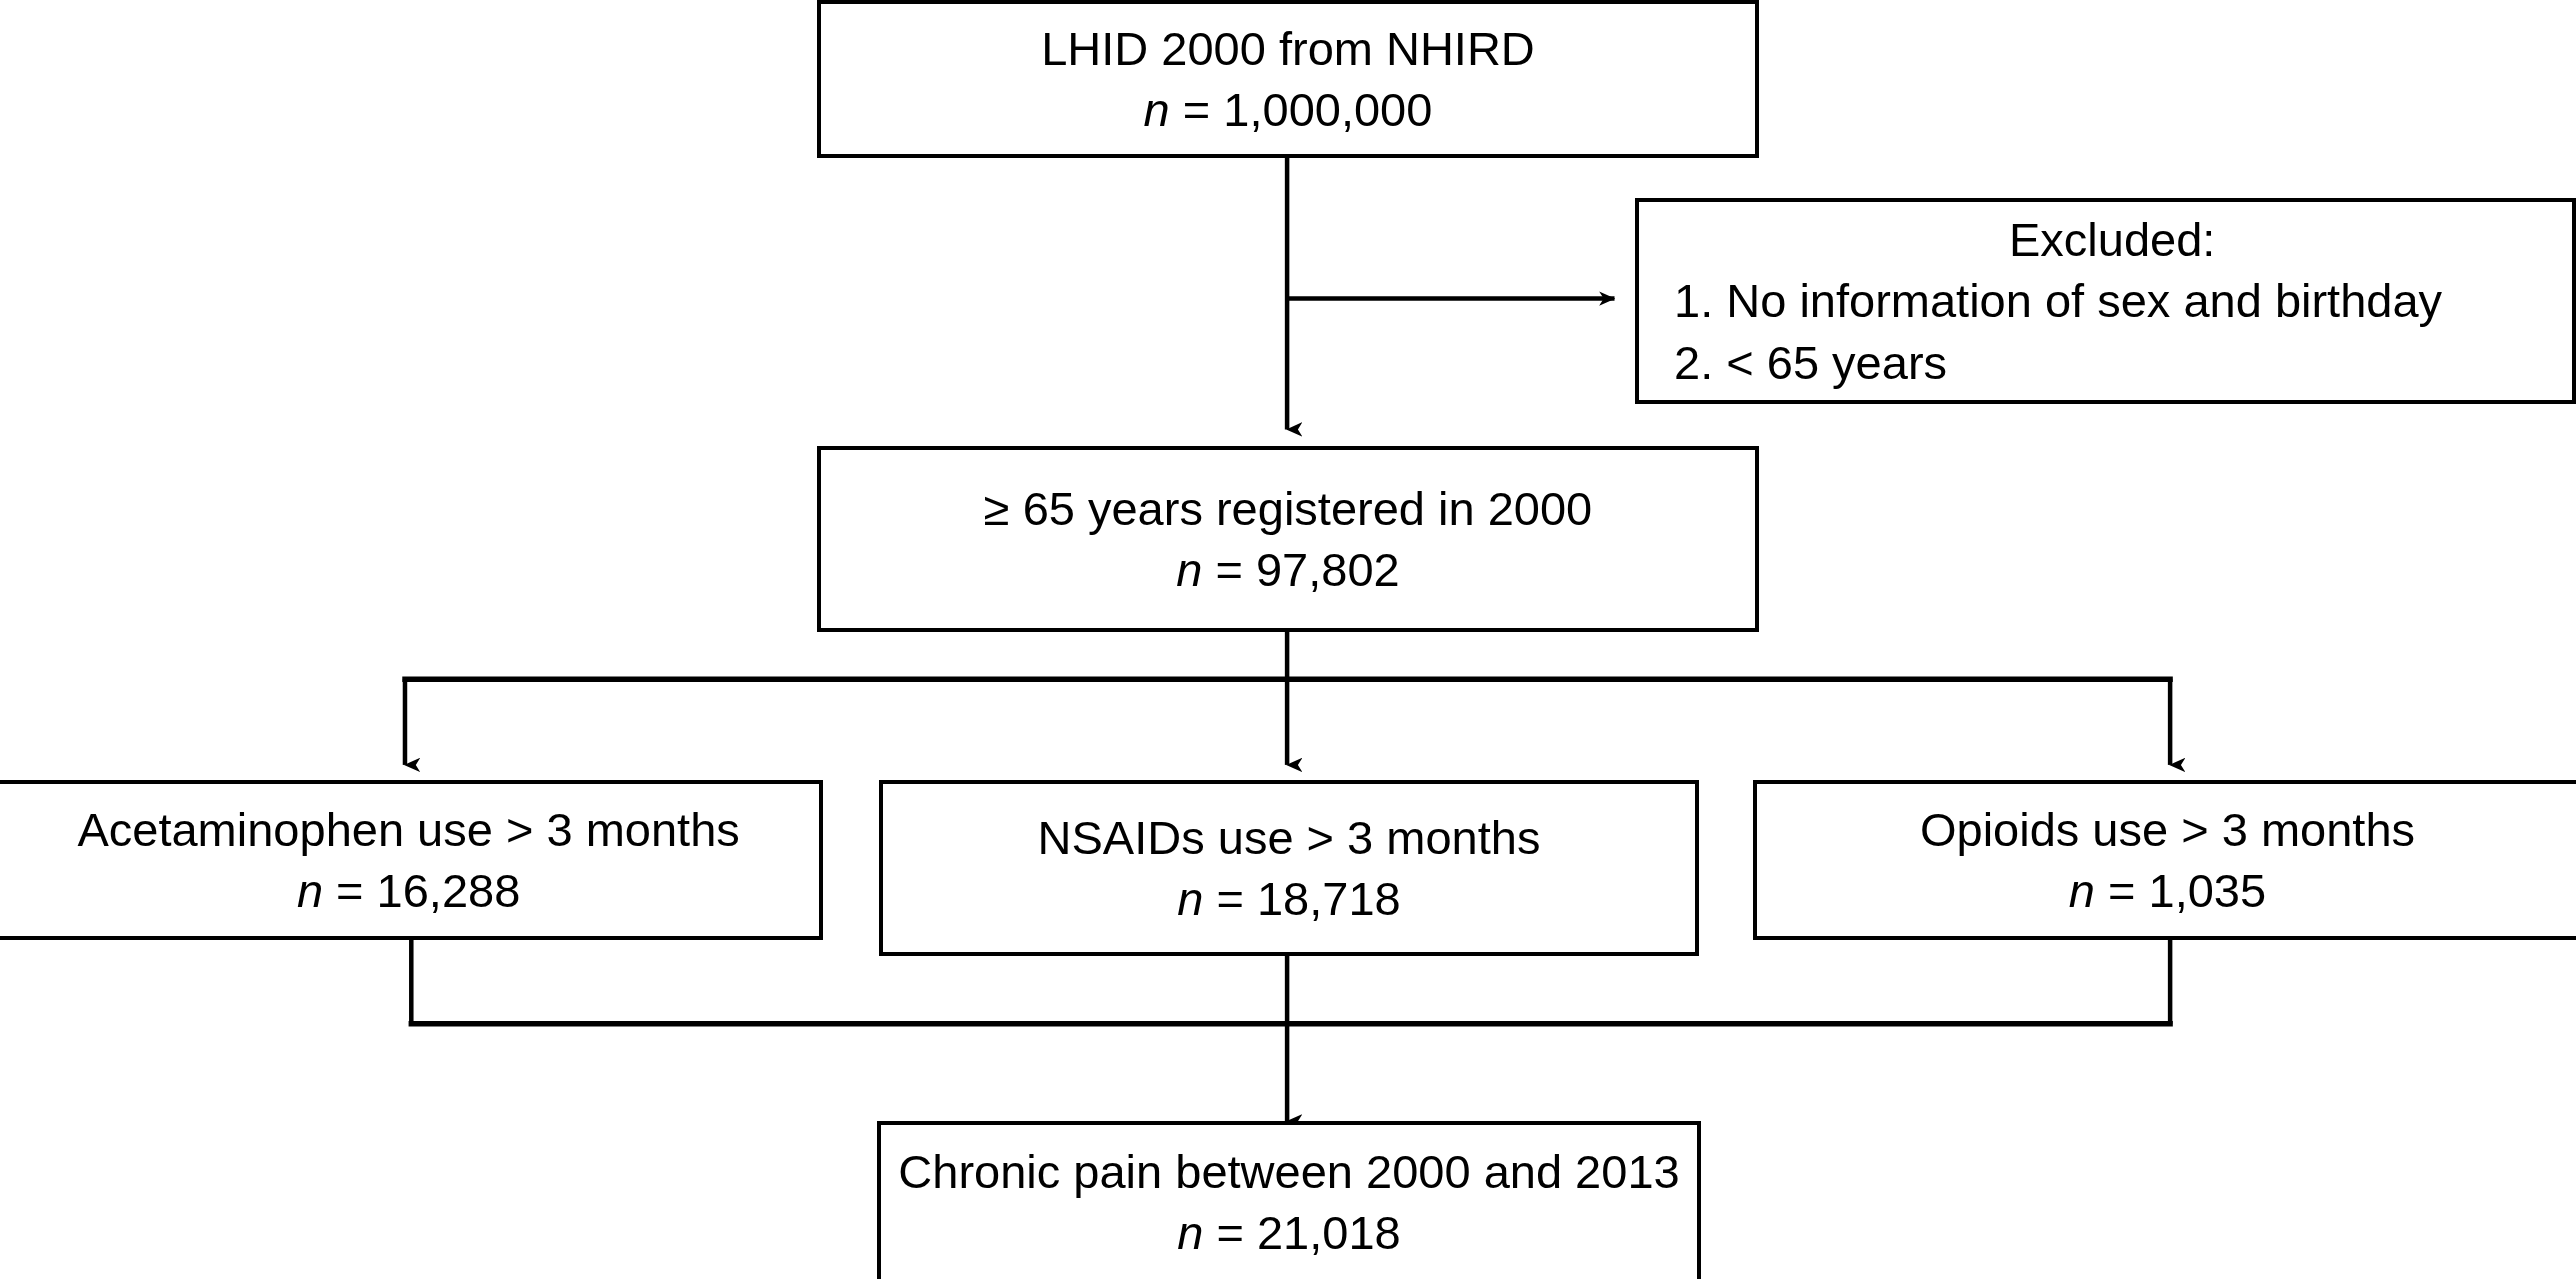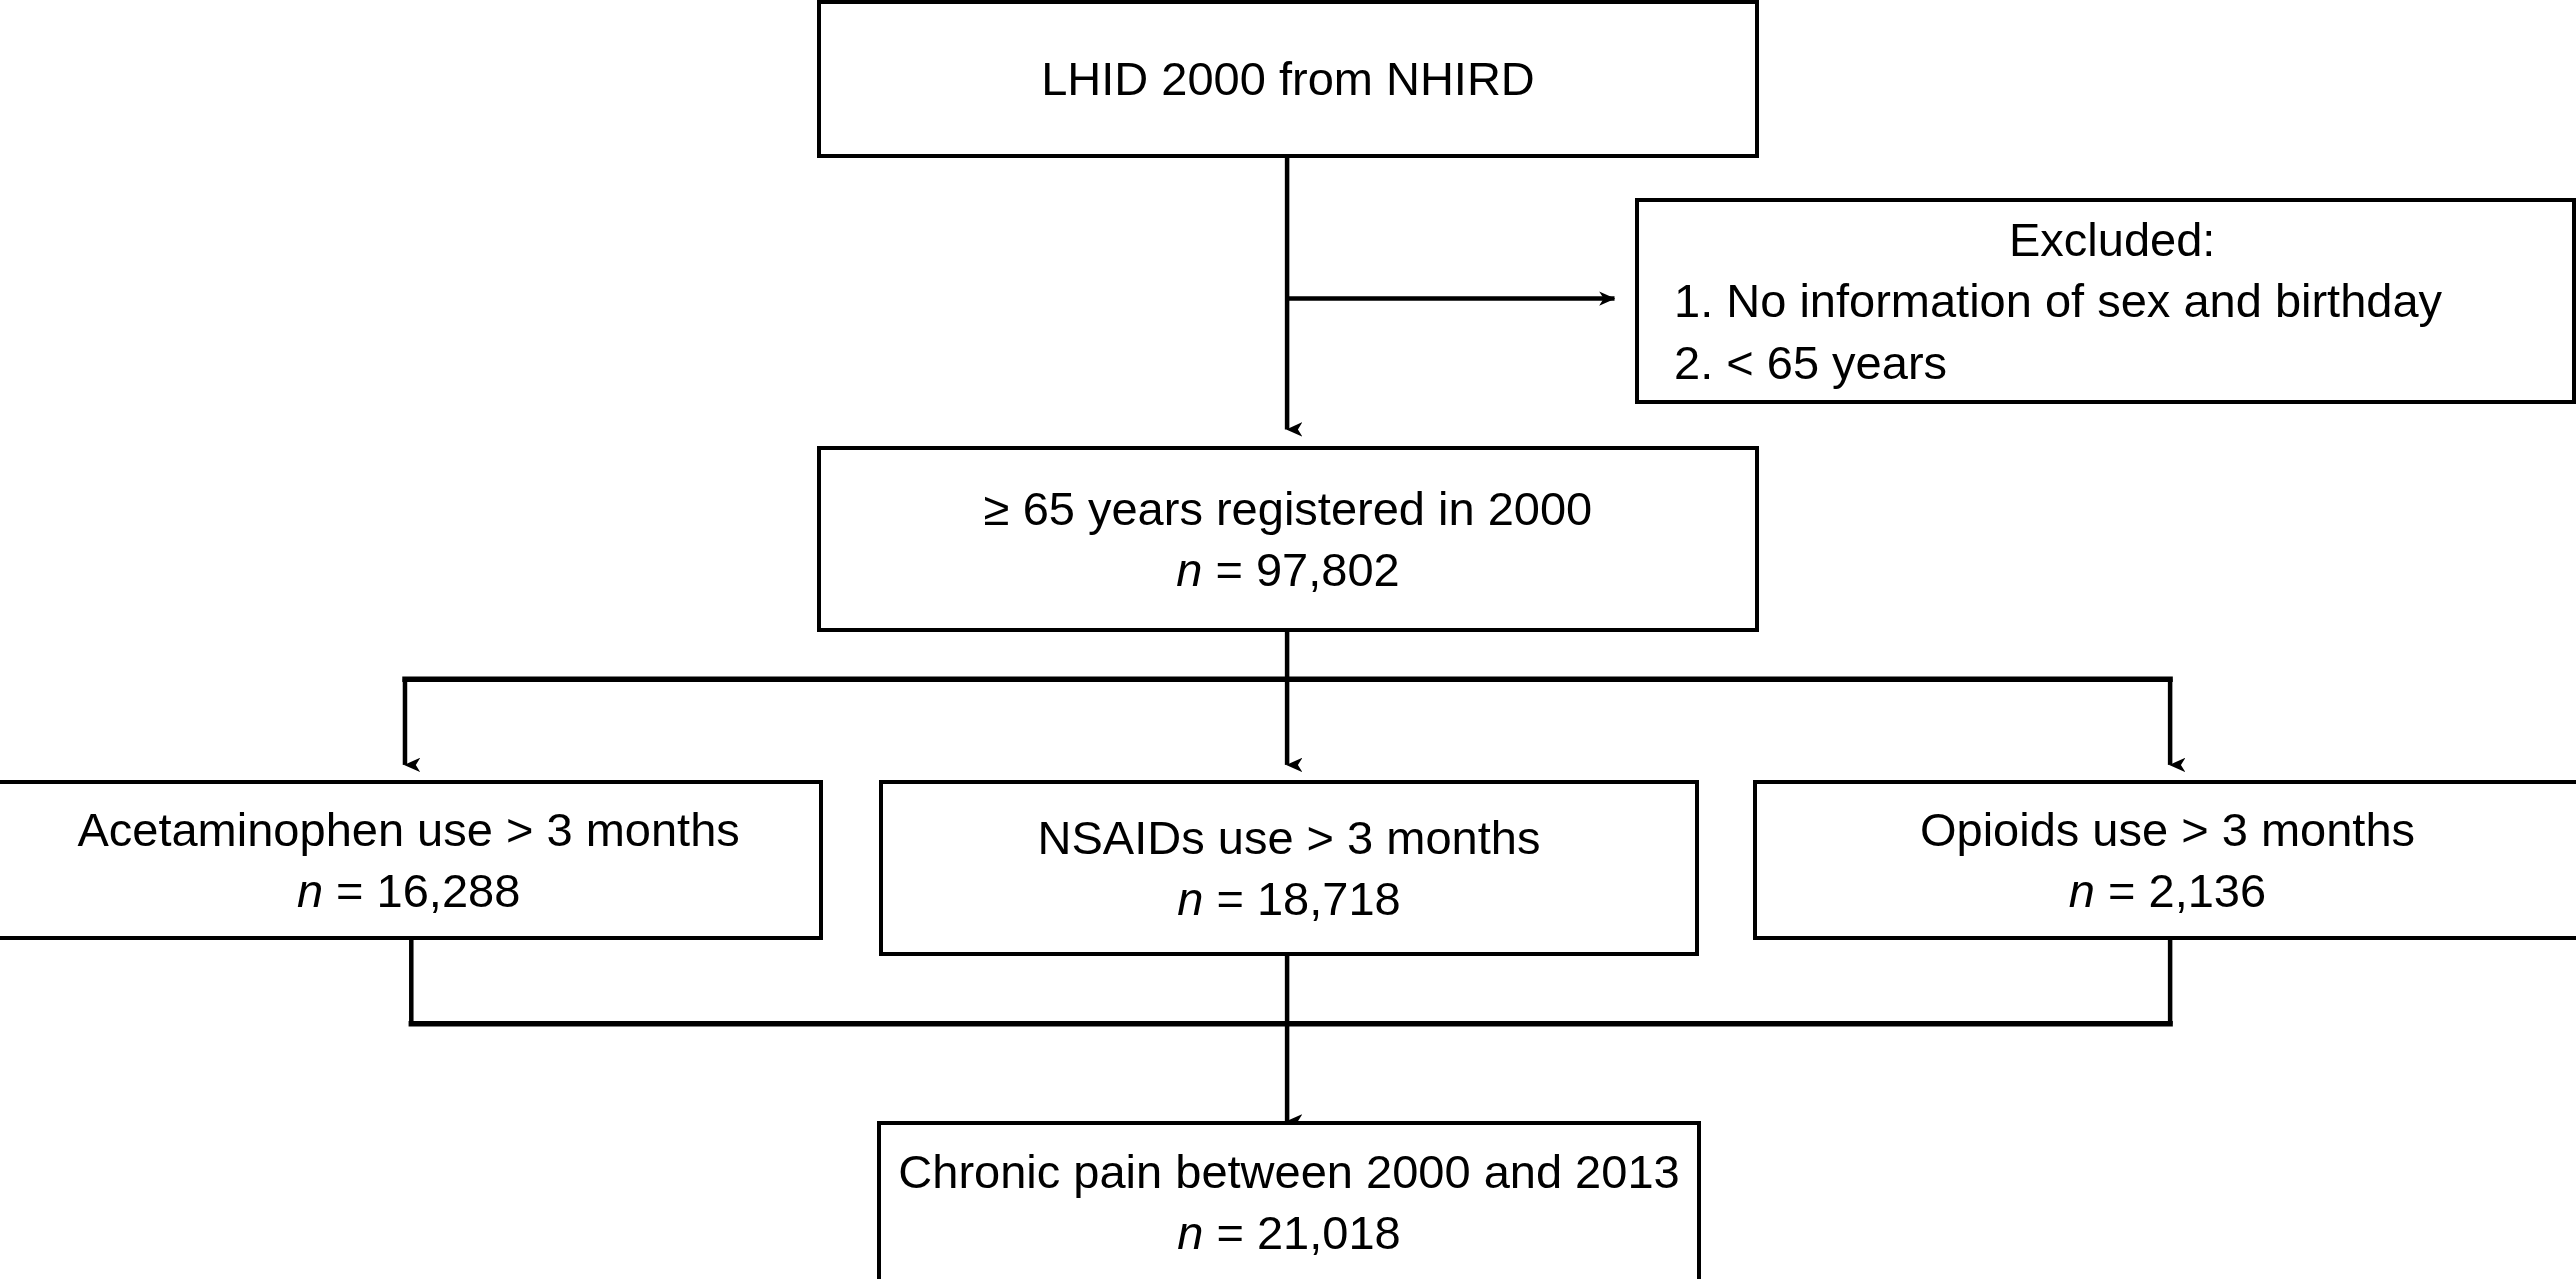--- a/index.html
+++ b/index.html
@@ -87,20 +87,21 @@
     <line x1="1427" y1="1042" x2="1427" y2="1135" stroke="#000000" stroke-width="5"></line>
     <line x1="2406" y1="1042" x2="2406" y2="1135" stroke="#000000" stroke-width="5"></line>
 
     <line x1="453" y1="1135" x2="2409" y2="1135" stroke="#000000" stroke-width="6"></line>
 
     <line x1="1427" y1="1135" x2="1427" y2="1243" stroke="#000000" stroke-width="5" marker-end="url(#arrowDown)"></line>
   </svg>
 
   <div class="node" style="left:817px; top:0px; width:942px; height:158px;">
     <div class="line">LHID 2000 from NHIRD</div>
+    <div class="line"><span class="nvar">n</span><span> = 1,000,000</span></div>
   </div>
 
   <div class="node excluded" style="left:1635px; top:198px; width:941px; height:206px;">
     <div class="line center">Excluded:</div>
     <div class="line">1. No information of sex and birthday</div>
     <div class="line">2. &lt; 65 years</div>
   </div>
 
   <div class="node" style="left:817px; top:446px; width:942px; height:186px;">
     <div class="line">≥ 65 years registered in 2000</div>
@@ -112,21 +113,21 @@
     <div class="line"><span class="nvar">n</span><span> = 16,288</span></div>
   </div>
 
   <div class="node" style="left:879px; top:780px; width:820px; height:176px;">
     <div class="line">NSAIDs use &gt; 3 months</div>
     <div class="line"><span class="nvar">n</span><span> = 18,718</span></div>
   </div>
 
   <div class="node" style="left:1753px; top:780px; width:829px; height:160px;">
     <div class="line">Opioids use &gt; 3 months</div>
-    <div class="line"><span class="nvar">n</span><span> = 2,136</span></div>
+    <div class="line"><span class="nvar">n</span><span> = 1,035</span></div>
   </div>
 
   <div class="node" style="left:877px; top:1121px; width:824px; height:162px;">
     <div class="line">Chronic pain between 2000 and 2013</div>
     <div class="line"><span class="nvar">n</span><span> = 21,018</span></div>
   </div>
 
 </div>
 
 

